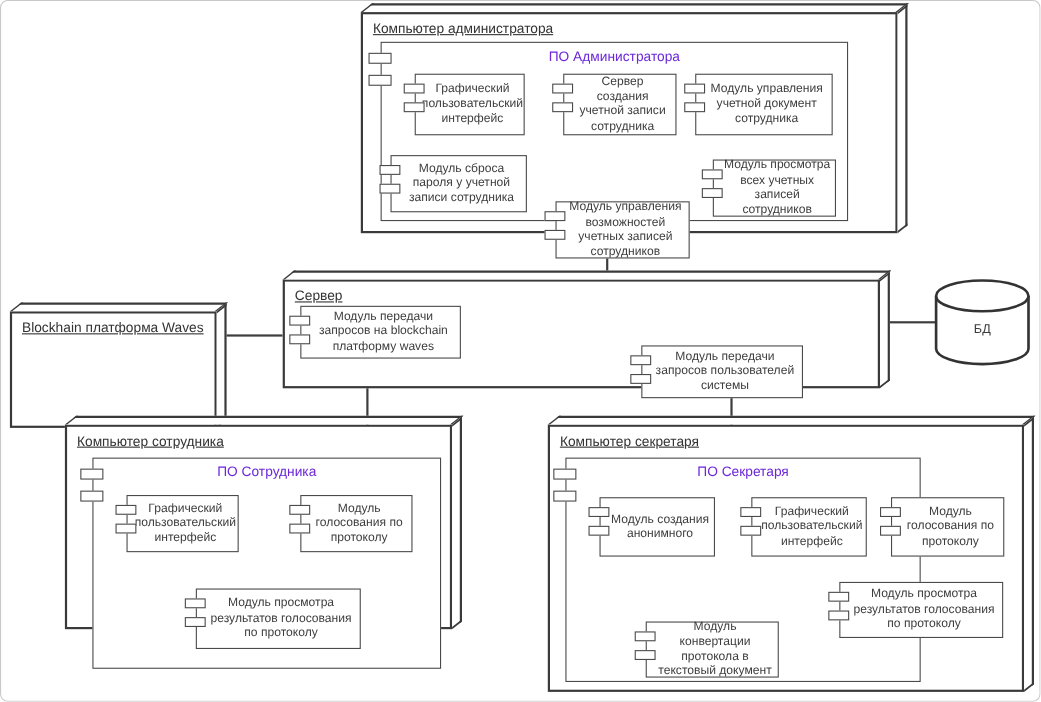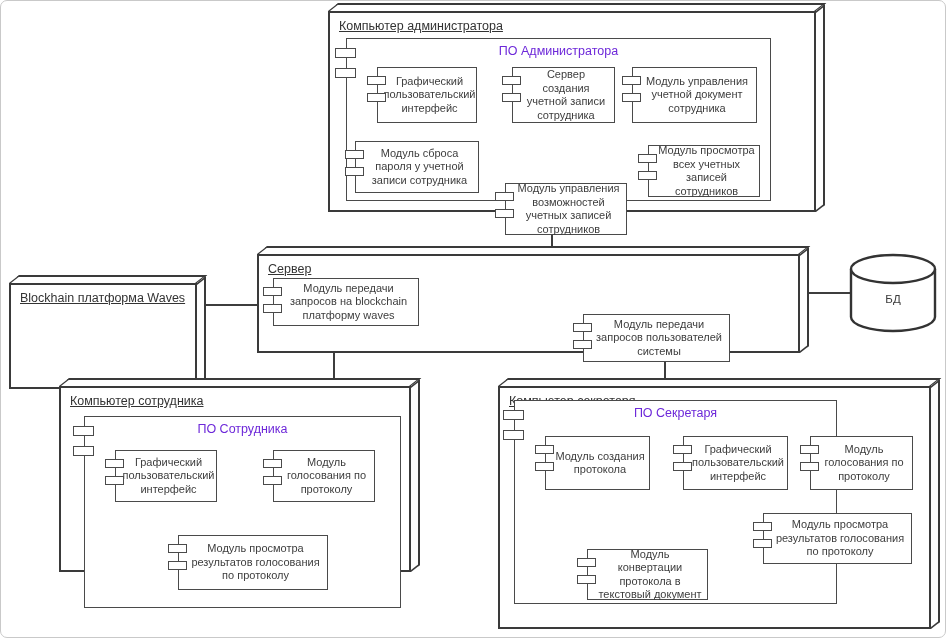--- a/index.html
+++ b/index.html
@@ -146,29 +146,29 @@
       <div class="component" style="left:93px;top:118px;width:150px;height:55px;">
         <span class="ctab t1"></span>
         <span class="ctab t2"></span>
         <span>Модуль просмотра результатов голосования по протоколу</span>
       </div>
     </div>
   </div>
 
   <div class="node" style="left:497px;top:385px;width:433px;height:243px;">
     <div class="node-label">Компьютер секретаря</div>
-    <div class="software" style="left:14px;top:12px;width:323px;height:204px;">
+    <div class="software" style="left:14px;top:28px;width:323px;height:204px;">
       <span class="stab t1"></span>
       <span class="stab t2"></span>
       <div class="software-label">ПО Секретаря</div>
 
       <div class="component" style="left:30px;top:35px;width:105px;height:54px;">
         <span class="ctab t1"></span>
         <span class="ctab t2"></span>
-        <span>Модуль создания протокола</span>
+        <span>Модуль создания анонимного</span>
       </div>
       <div class="component" style="left:168px;top:35px;width:105px;height:54px;">
         <span class="ctab t1"></span>
         <span class="ctab t2"></span>
         <span>Графический пользовательский интерфейс</span>
       </div>
       <div class="component" style="left:295px;top:35px;width:103px;height:54px;">
         <span class="ctab t1"></span>
         <span class="ctab t2"></span>
         <span>Модуль голосования по протоколу</span>

